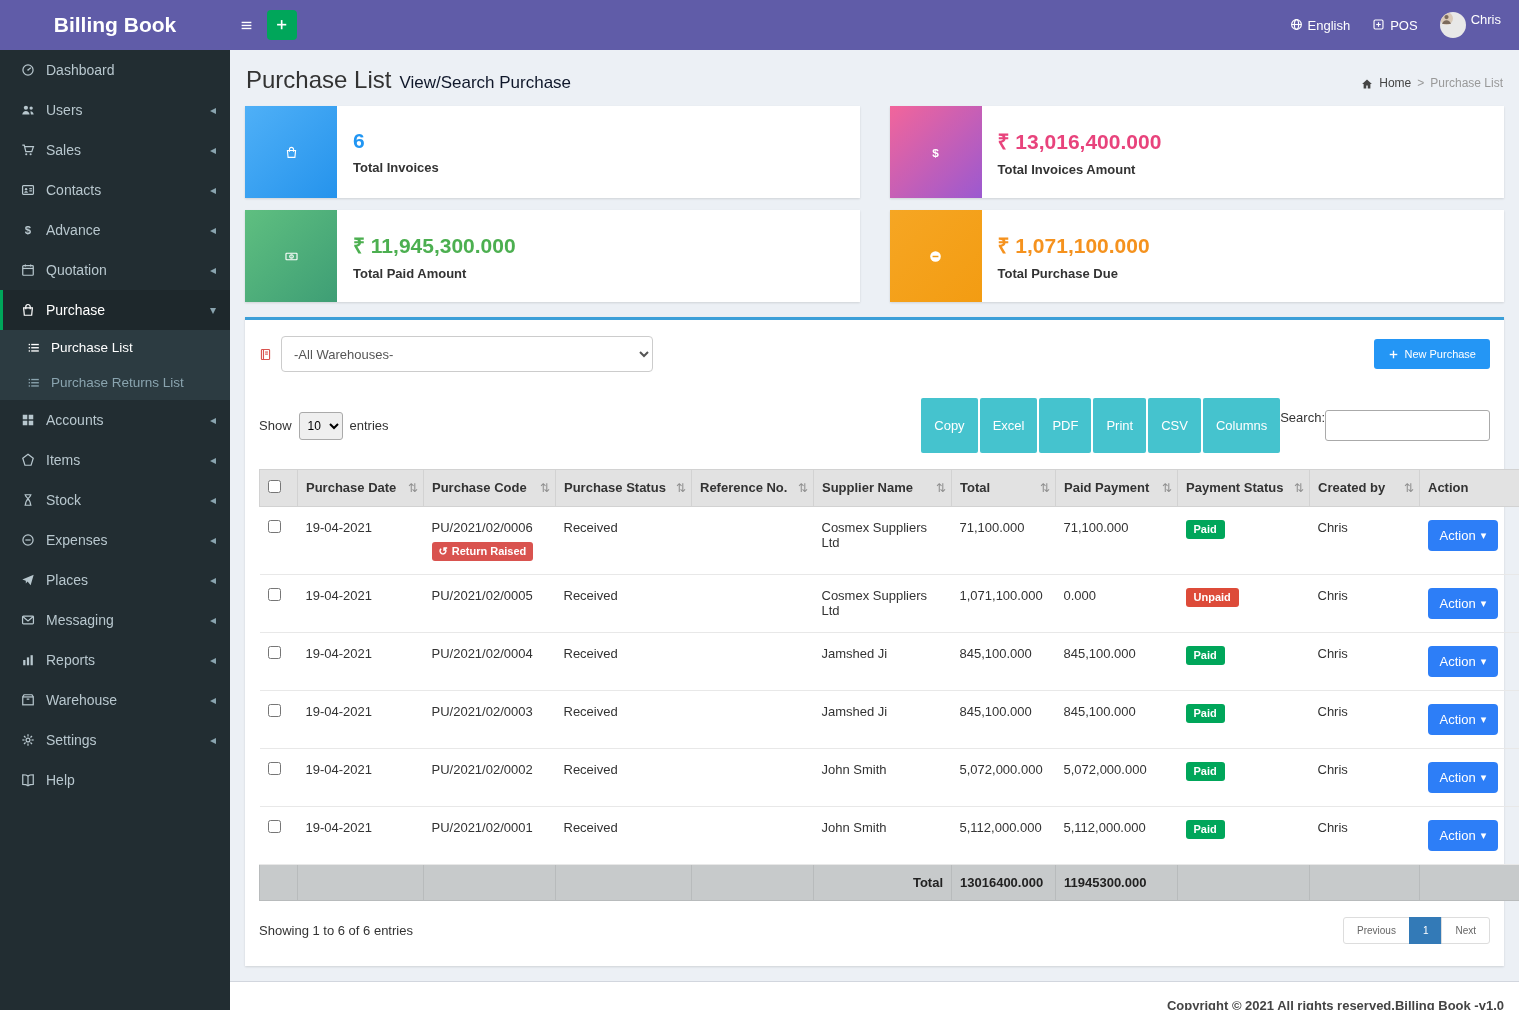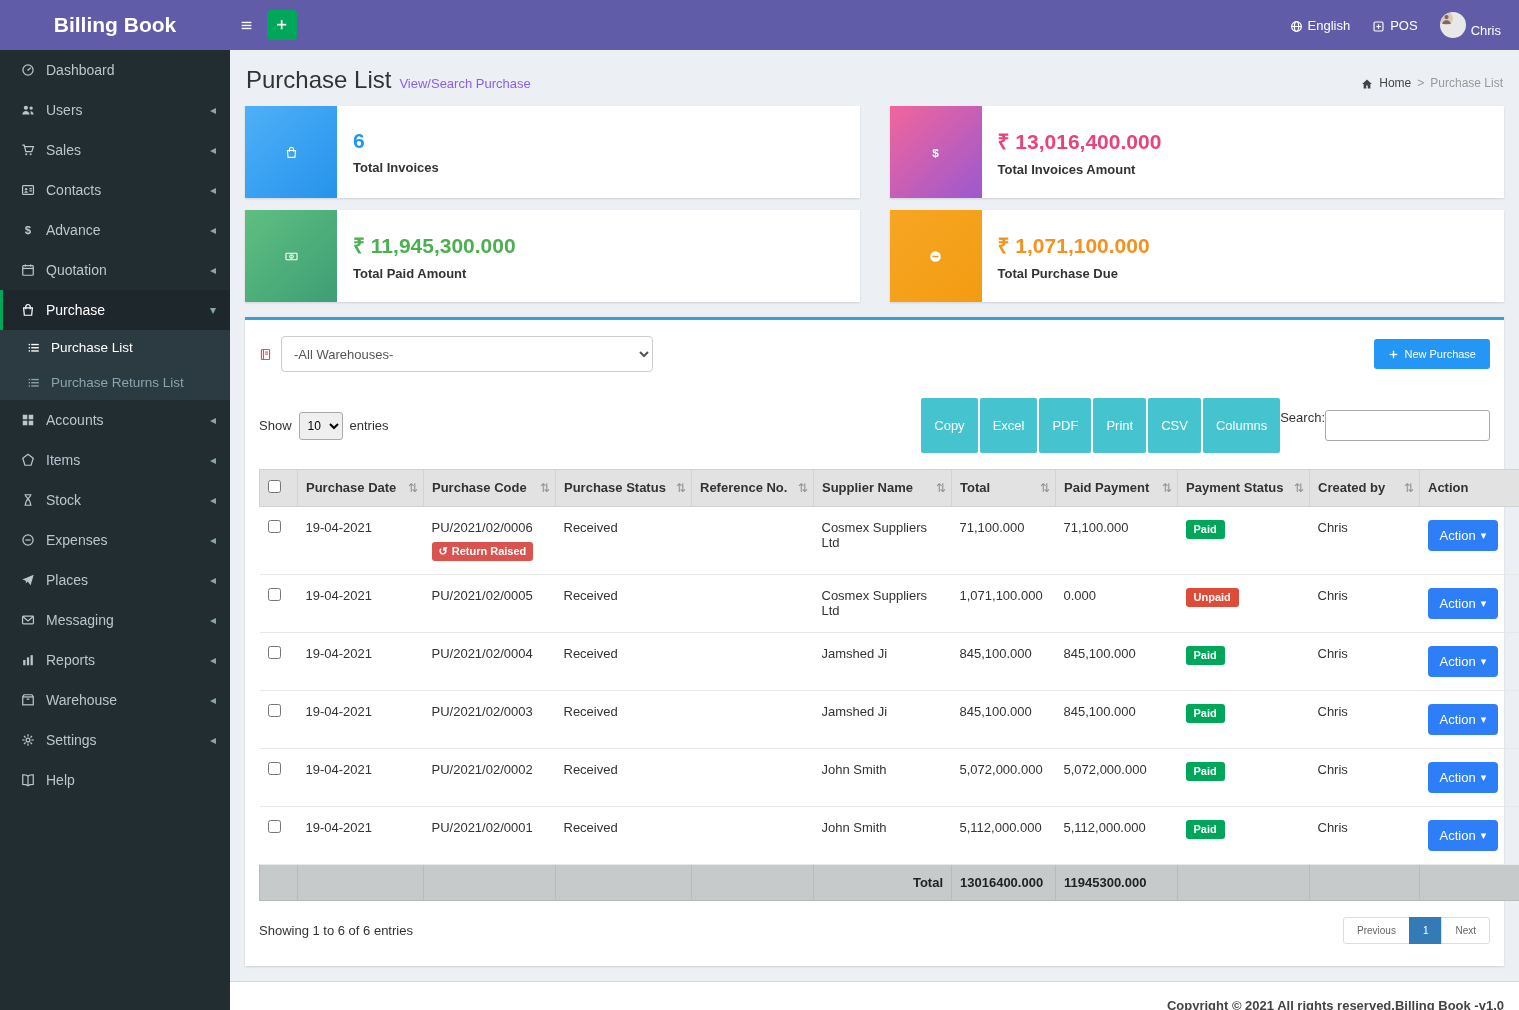--- a/index.html
+++ b/index.html
@@ -8,21 +8,21 @@
   [data-interactable="true"]{cursor:pointer}
 
   
   .topbar{position:fixed;top:0;left:0;width:1519px;height:50px;background:var(--topbar,#605ca8);display:flex;align-items:stretch;z-index:20}
   .brand{width:230px;display:flex;align-items:center;justify-content:center;color:#fff;font-size:21px;font-weight:bold}
   .topbar-left{display:flex;align-items:center;gap:14px;padding-left:10px;color:#fff}
   .hamburger svg{width:16px;height:16px;fill:#fff}
   .quick-add{width:30px;height:30px;background:#00a65a;border:none;border-radius:4px;color:#fff;display:flex;align-items:center;justify-content:center}
   .quick-add svg{width:14px;height:14px;fill:#fff}
   .topbar-right{margin-left:auto;display:flex;align-items:center;gap:22px;padding-right:18px;color:#fff;font-size:13px}
-  .tb-item{display:flex;align-items:flex-end;gap:5px}
+  .tb-item{display:flex;align-items:flex-start;gap:5px}
   .tb-item svg{width:15px;height:15px}
   .avatar{width:26px;height:26px;border-radius:50%;overflow:hidden;background:#e8e8e8}
   .avatar svg{width:26px;height:26px}
 
   
   .sidebar{position:fixed;top:50px;left:0;width:230px;bottom:0;min-height:960px;background:#222d32;color:#b8c7ce;z-index:10}
   .sb-item{display:flex;align-items:center;gap:10px;padding:12px 14px 12px 17px;font-size:14px;border-left:3px solid transparent}
   .sb-item.active{background:#1e282c;color:#fff;border-left-color:var(--sidebar-stripe,#00a65a)}
   .sb-icon{display:inline-flex;width:16px;justify-content:center}
   .sb-icon svg{width:15px;height:15px}
@@ -30,21 +30,21 @@
   .sb-caret{margin-left:auto;font-size:12px;color:#8aa4af}
   .sb-sub{background:#2c3b41}
   .sb-subitem{display:flex;align-items:center;gap:9px;padding:10px 14px 10px 26px;color:#8aa4af;font-size:13.5px}
   .sb-subitem.active{color:#fff}
 
   
   .main{margin-left:230px;margin-top:50px;min-height:960px;background:#ecf0f5;display:flex;flex-direction:column}
   .content-header{display:flex;align-items:flex-end;justify-content:space-between;padding:16px 16px 12px}
   .title-wrap{display:flex;align-items:baseline;gap:8px}
   .page-title{font-size:24px;font-weight:normal;color:#333}
-  .page-subtitle{font-size:13px;color:#8b5cf6}
+  .page-subtitle{font-size:17px;color:#0f172a}
   .breadcrumb{display:flex;align-items:flex-end;gap:6px;font-size:12px;color:#444;padding-bottom:4px}
   .breadcrumb svg{width:13px;height:13px;fill:#444}
   .bc-sep{color:#999}
   .bc-current{color:#999}
 
   
   .stat-cards{display:grid;grid-template-columns:1fr 1fr;gap:12px 30px;margin:0 15px}
   .stat-card{background:#fff;display:flex;min-height:92px;box-shadow:0 1px 2px rgba(0,0,0,.12)}
   .stat-icon{width:92px;display:flex;align-items:center;justify-content:center;color:#fff;flex:none}
   .stat-icon svg{width:40px;height:40px}

